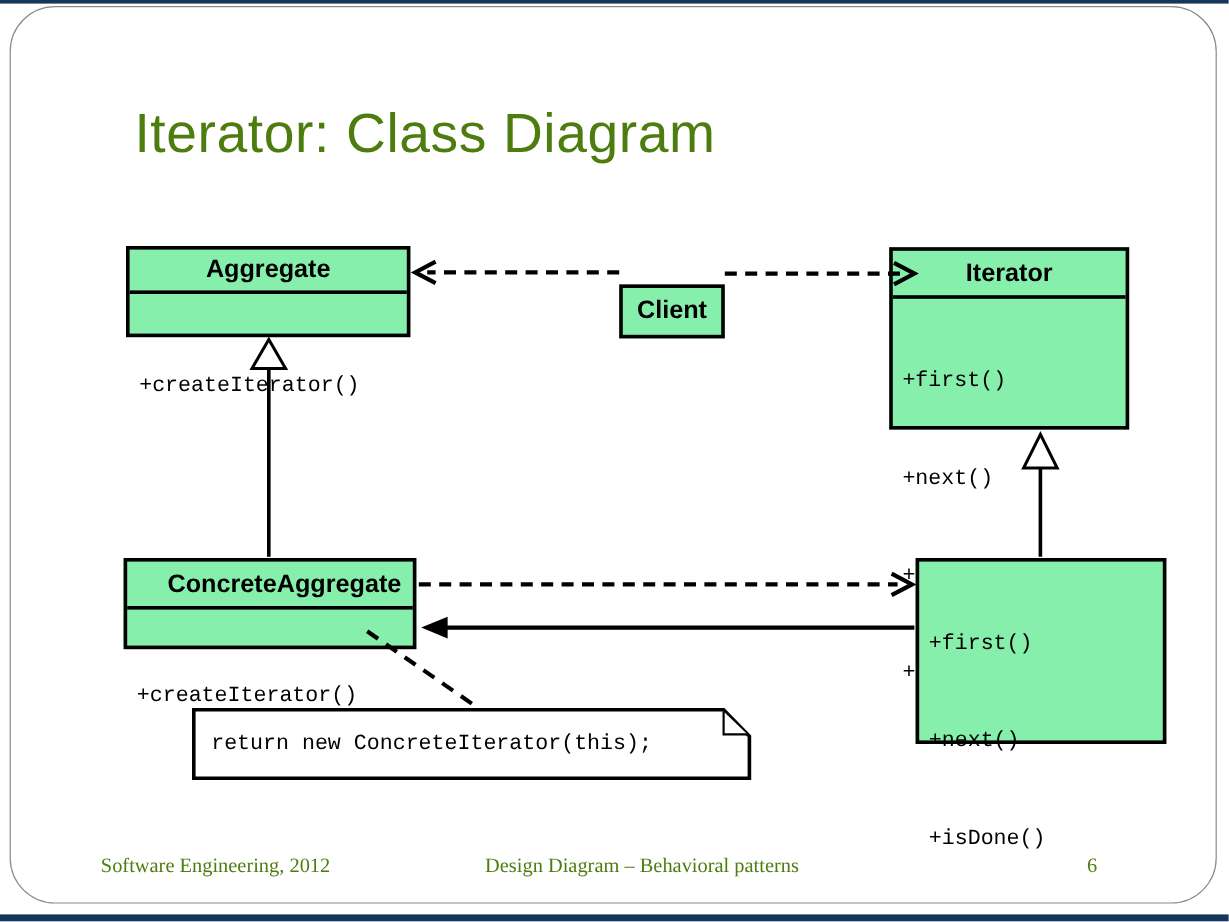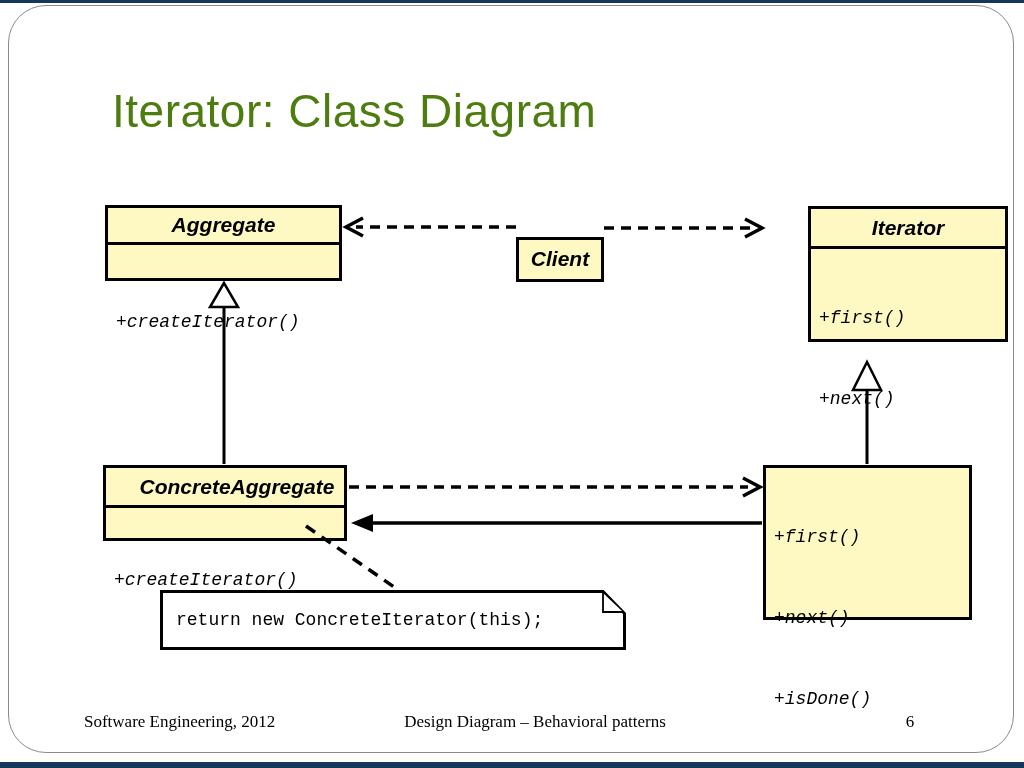--- a/index.html
+++ b/index.html
@@ -29,25 +29,24 @@
     left: 112px; top: 84px;
     font-size: 46px;
     font-weight: 400;
     color: #4d7c0f;
     letter-spacing: 0.5px;
     white-space: nowrap;
   }
 
   .uml-class {
     position: absolute;
-    background: #fef9c3;
+    background: #86efac;
     border: 3px solid #000000;
     box-sizing: border-box;
     z-index: 2;
-    font-style: italic;
   }
   .uml-class .cls-title {
     font-weight: bold;
     font-size: 21px;
     color: #000;
     text-align: center;
     border-bottom: 3px solid #000;
     box-sizing: border-box;
     white-space: nowrap;
     overflow: hidden;
@@ -62,21 +61,21 @@
   }
 
   
   .box-aggregate          { left: 105px; top: 205px; width: 237px; height: 76px; }
   .box-aggregate .cls-title { height: 37px; line-height: 34px; }
   .box-aggregate .cls-methods { line-height: 31px; }
 
   .box-client             { left: 516px; top: 205px; width: 88px; height: 45px; margin-top: 32px; }
   .box-client .cls-title  { height: 100%; line-height: 38px; }
 
-  .box-iterator           { left: 808px; top: 206px; width: 200px; height: 136px; }
+  .box-iterator           { left: 741px; top: 206px; width: 200px; height: 152px; }
   .box-iterator .cls-title { height: 40px; line-height: 37px; }
   .box-iterator .cls-methods { padding-top: 2px; line-height: 27px; }
 
   .box-concrete-aggregate { left: 103px; top: 465px; width: 244px; height: 76px; }
   .box-concrete-aggregate .cls-title { height: 40px; line-height: 37px; padding-left: 24px; }
   .box-concrete-aggregate .cls-methods { line-height: 29px; }
 
   .box-concrete-iterator  { left: 763px; top: 465px; width: 209px; height: 155px; }
   .box-concrete-iterator .cls-title { height: 40px; line-height: 37px; }
   .box-concrete-iterator .cls-methods { padding-top: 2px; line-height: 27px; }
@@ -92,21 +91,21 @@
   .note-text {
     position: absolute;
     left: 176px; top: 610px;
     font-family: "Liberation Mono", monospace;
     font-size: 18px;
     color: #000;
     z-index: 4;
     white-space: pre;
   }
 
-  .footer { position: absolute; font-family: "Liberation Serif", serif; font-size: 17px; color: #000000; }
+  .footer { position: absolute; font-family: "Liberation Serif", serif; font-size: 17px; color: #4d7c0f; }
   .footer-left   { left: 84px; top: 712px; }
   .footer-center { left: 46px; right: 0; top: 712px; text-align: center; }
   .footer-page   { left: 898px; top: 712px; width: 24px; text-align: center; }
 </style>
 </head>
 <body>
 
 <div class="accent-bar top"></div>
 <div class="accent-bar bottom"></div>
 <div class="slide-frame"></div>

